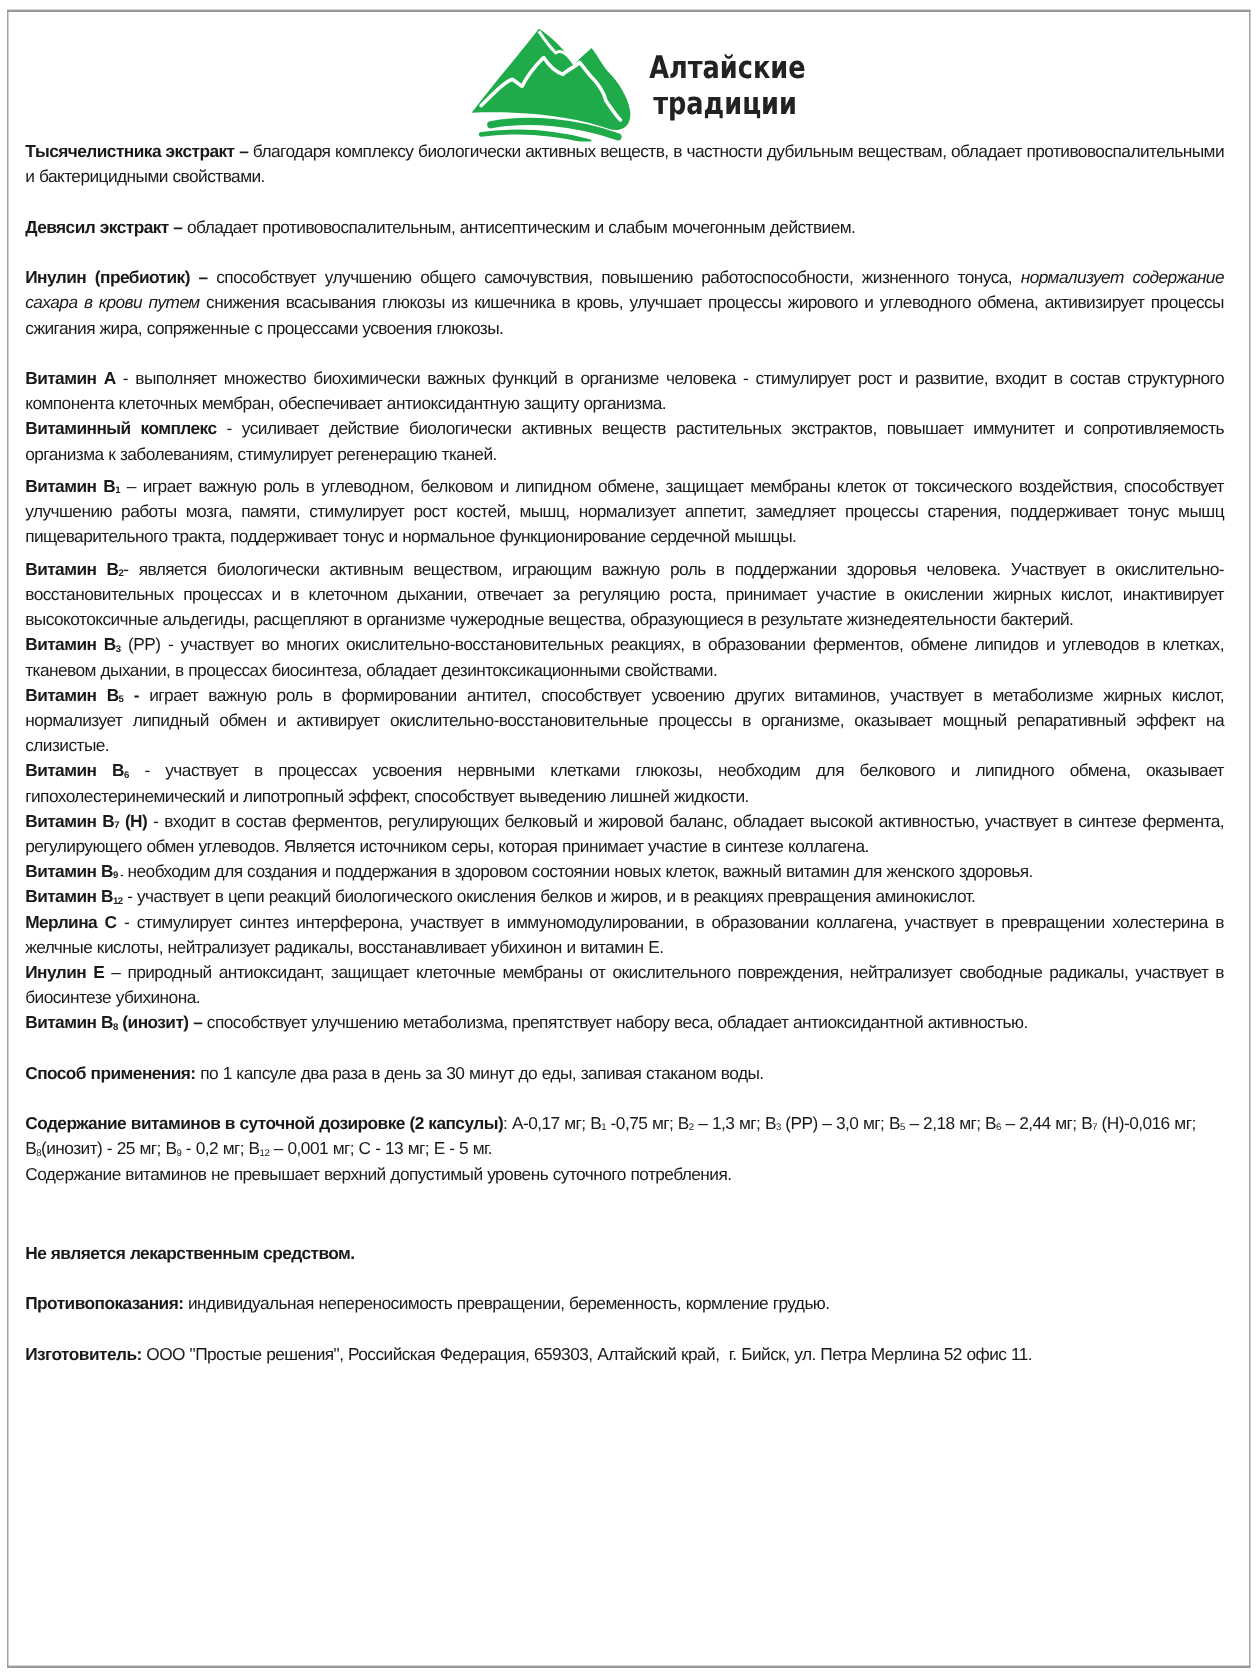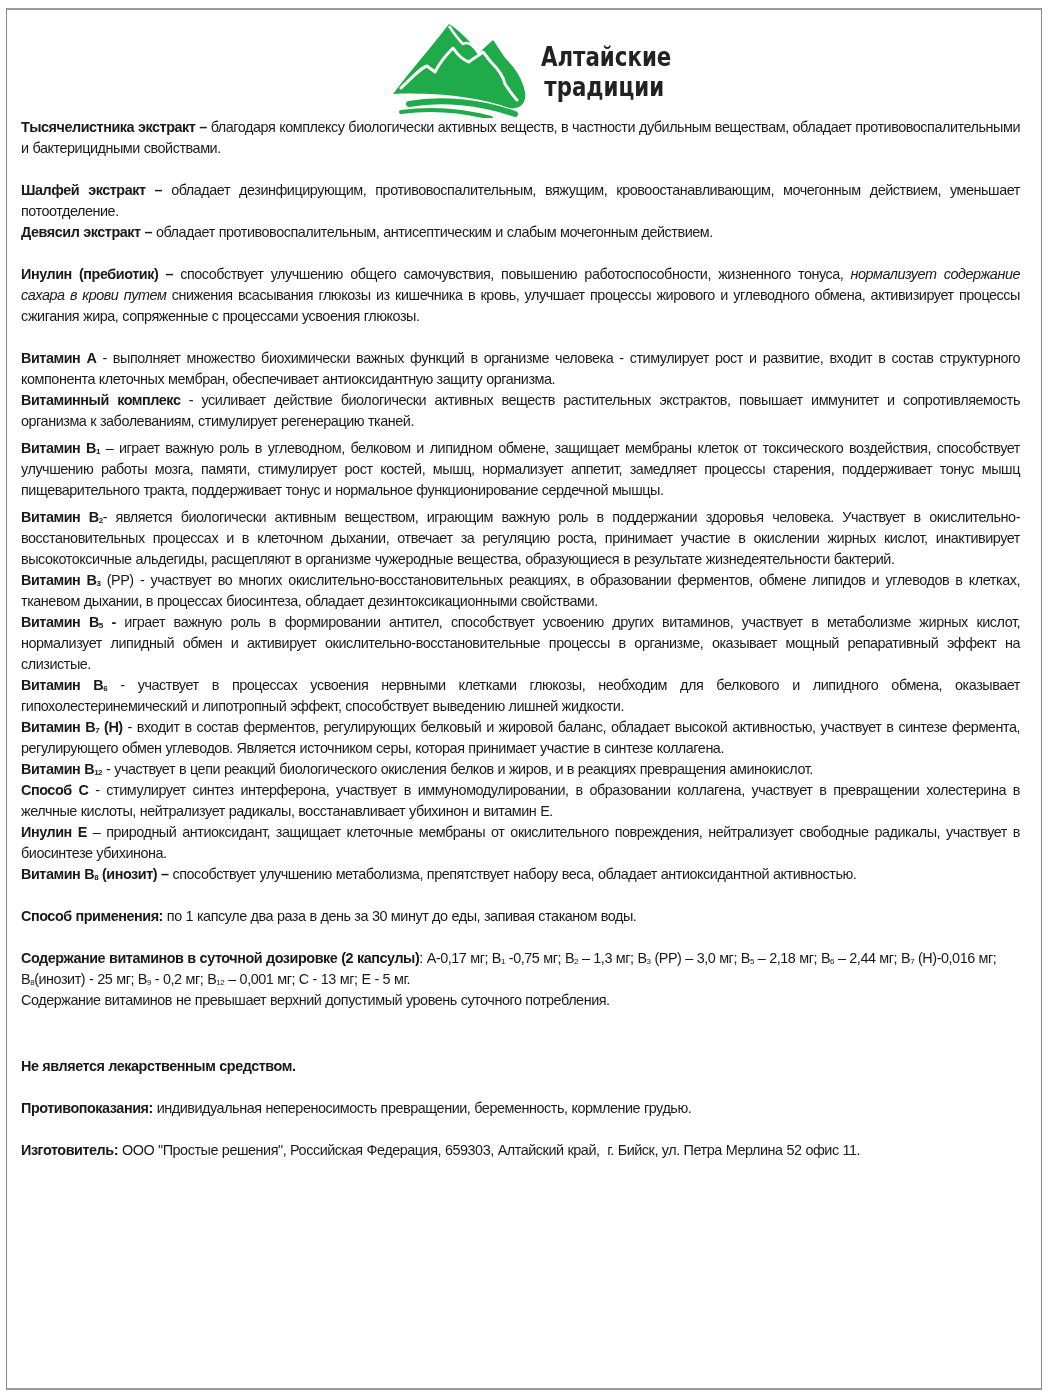--- a/index.html
+++ b/index.html
@@ -42,21 +42,20 @@
     <div>Алтайские</div>
     <div class="l2">традиции</div>
   </div>
 </div>
 
 <div class="content">
 
   <p class="p"><span class="b">Тысячелистника экстракт –</span><span> благодаря комплексу биологически активных веществ, в частности дубильным веществам, обладает противовоспалительными и бактерицидными свойствами.</span></p>
   <div class="gap-l"></div>
 
-  <p class="p"><span class="b">Шалфей экстракт –</span><span> обладает дезинфицирующим, противовоспалительным, вяжущим, кровоостанавливающим, мочегонным действием, уменьшает потоотделение.</span></p>
 
   <p class="p"><span class="b">Девясил экстракт –</span><span> обладает противовоспалительным, антисептическим и слабым мочегонным действием.</span></p>
   <div class="gap-l"></div>
 
   <p class="p"><span class="b">Инулин (пребиотик) –</span><span> способствует улучшению общего самочувствия, повышению работоспособности, жизненного тонуса, </span><span class="i">нормализует содержание сахара в крови путем</span><span> снижения всасывания глюкозы из кишечника в кровь, улучшает процессы жирового и углеводного обмена, активизирует процессы сжигания жира, сопряженные с процессами усвоения глюкозы.</span></p>
   <div class="gap-l"></div>
 
   <p class="p"><span class="b">Витамин А</span><span> - выполняет множество биохимически важных функций в организме человека - стимулирует рост и развитие, входит в состав структурного компонента клеточных мембран, обеспечивает антиоксидантную защиту организма.</span></p>
 
   <p class="p"><span class="b">Витаминный комплекс</span><span> - усиливает действие биологически активных веществ растительных экстрактов, повышает иммунитет и сопротивляемость организма к заболеваниям, стимулирует регенерацию тканей.</span></p>
@@ -68,24 +67,25 @@
   <p class="p"><span class="b"><span>Витамин В</span><sub>2</sub></span><span>- является биологически активным веществом, играющим важную роль в поддержании здоровья человека. Участвует в окислительно-восстановительных процессах и в клеточном дыхании, отвечает за регуляцию роста, принимает участие в окислении жирных кислот, инактивирует высокотоксичные альдегиды, расщепляют в организме чужеродные вещества, образующиеся в результате жизнедеятельности бактерий.</span></p>
 
   <p class="p"><span class="b"><span>Витамин В</span><sub>3</sub></span><span> (РР) - участвует во многих окислительно-восстановительных реакциях, в образовании ферментов, обмене липидов и углеводов в клетках, тканевом дыхании, в процессах биосинтеза, обладает дезинтоксикационными свойствами.</span></p>
 
   <p class="p"><span class="b"><span>Витамин В</span><sub>5</sub><span> -</span></span><span> играет важную роль в формировании антител, способствует усвоению других витаминов, участвует в метаболизме жирных кислот, нормализует липидный обмен и активирует окислительно-восстановительные процессы в организме, оказывает мощный репаративный эффект на слизистые.</span></p>
 
   <p class="p"><span class="b"><span>Витамин В</span><sub>6</sub></span><span> - участвует в процессах усвоения нервными клетками глюкозы, необходим для белкового и липидного обмена, оказывает гипохолестеринемический и липотропный эффект, способствует выведению лишней жидкости.</span></p>
 
   <p class="p"><span class="b"><span>Витамин В</span><sub>7</sub><span> (Н)</span></span><span> - входит в состав ферментов, регулирующих белковый и жировой баланс, обладает высокой активностью, участвует в синтезе фермента, регулирующего обмен углеводов. Является источником серы, которая принимает участие в синтезе коллагена.</span></p>
 
+  <p class="p"><span class="b"><span>Витамин В</span><sub>9 -</sub></span><span> необходим для создания и поддержания в здоровом состоянии новых клеток, важный витамин для женского здоровья.</span></p>
 
   <p class="p"><span class="b"><span>Витамин В</span><sub>12</sub></span><span> - участвует в цепи реакций биологического окисления белков и жиров, и в реакциях превращения аминокислот.</span></p>
 
-  <p class="p"><span class="b">Способ С</span><span> - стимулирует синтез интерферона, участвует в иммуномодулировании, в образовании коллагена, участвует в превращении холестерина в желчные кислоты, нейтрализует радикалы, восстанавливает убихинон и витамин Е.</span></p>
+  <p class="p"><span class="b">Мерлина С</span><span> - стимулирует синтез интерферона, участвует в иммуномодулировании, в образовании коллагена, участвует в превращении холестерина в желчные кислоты, нейтрализует радикалы, восстанавливает убихинон и витамин Е.</span></p>
 
   <p class="p"><span class="b">Инулин Е</span><span> – природный антиоксидант, защищает клеточные мембраны от окислительного повреждения, нейтрализует свободные радикалы, участвует в биосинтезе убихинона.</span></p>
 
   <p class="p"><span class="b"><span>Витамин В</span><sub>8</sub><span> (инозит) –</span></span><span> способствует улучшению метаболизма, препятствует набору веса, обладает антиоксидантной активностью.</span></p>
   <div class="gap-l"></div>
 
   <p class="p"><span class="b">Способ применения:</span><span> по 1 капсуле два раза в день за 30 минут до еды, запивая стаканом воды.</span></p>
   <div class="gap-l"></div>
 
   <p class="p" style="text-align:left;"><span class="b">Содержание витаминов в суточной дозировке (2 капсулы)</span><span>: А-0,17 мг; В</span><sub>1</sub><span> -0,75 мг; В</span><sub>2</sub><span> – 1,3 мг; В</span><sub>3</sub><span> (РР) – 3,0 мг; В</span><sub>5</sub><span> – 2,18 мг; В</span><sub>6</sub><span> – 2,44 мг; В</span><sub>7</sub><span> (Н)-0,016 мг; В</span><sub>8</sub><span>(инозит) - 25 мг; В</span><sub>9</sub><span> - 0,2 мг; В</span><sub>12</sub><span> – 0,001 мг; С - 13 мг; Е - 5 мг.</span></p>

